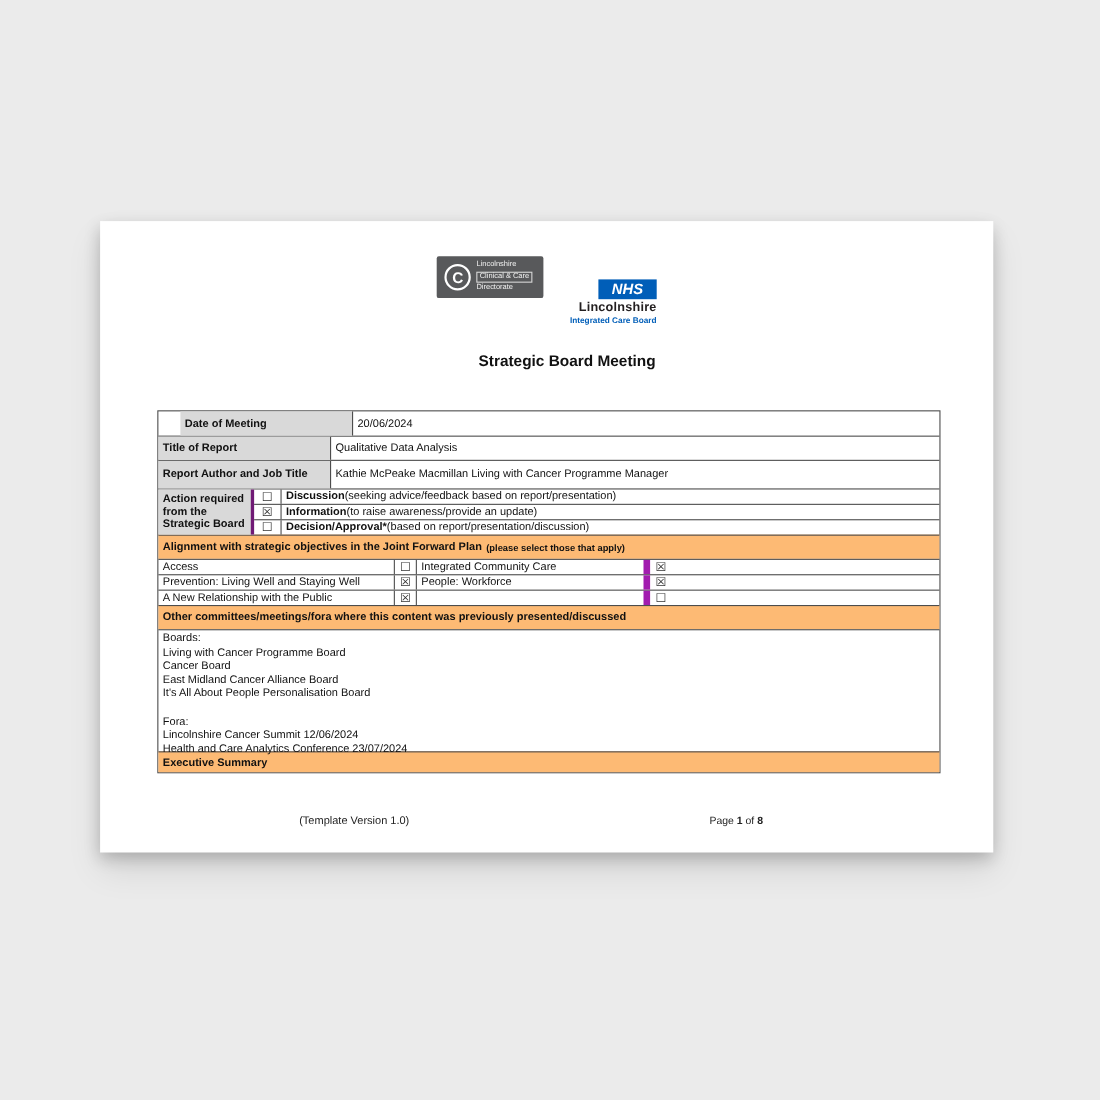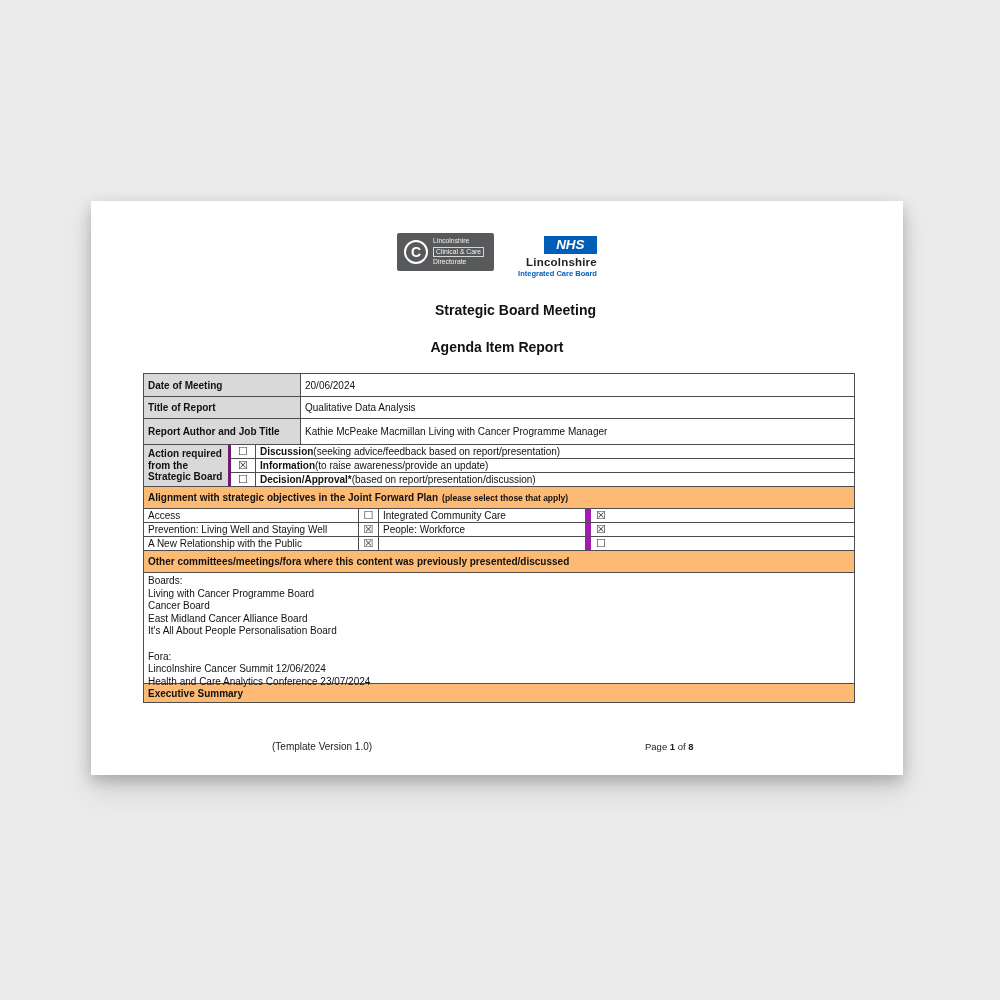--- a/index.html
+++ b/index.html
@@ -8,34 +8,34 @@
   .page{position:absolute;left:91px;top:201px;width:812px;height:574px;background:#ffffff;
         box-shadow:0 6px 14px rgba(0,0,0,.22),0 16px 30px rgba(0,0,0,.10);}
 
   
   .logo-row{display:flex;justify-content:center;align-items:flex-start;gap:24px;padding-top:32px;}
   .lccd-logo{width:97px;height:38px;background:#58595b;border-radius:2px;display:flex;align-items:center;box-sizing:border-box;}
   .lccd-mark{width:20px;height:20px;border:2px solid #fff;border-radius:50%;margin-left:7px;flex:none;
              display:flex;align-items:center;justify-content:center;color:#fff;font-weight:bold;font-size:14px;line-height:1;}
   .lccd-text{margin-left:5px;color:#f2f2f2;font-size:6.8px;line-height:1;display:flex;flex-direction:column;gap:2px;}
   .lccd-text .boxed{border:1px solid #d7d7d7;padding:1px 2px;}
-  .nhs-logo{display:flex;flex-direction:column;align-items:flex-end;margin-top:3px;}
+  .nhs-logo{display:flex;flex-direction:column;align-items:flex-end;margin-top:21px;}
   .nhs-box{width:53px;height:18px;background:#005EB8;color:#fff;display:flex;align-items:center;justify-content:center;
            font-weight:bold;font-style:italic;font-size:13.5px;line-height:1;}
   .nhs-org{font-size:11.5px;font-weight:bold;color:#231f20;margin-top:2px;letter-spacing:.2px;}
   .nhs-sub{font-size:7.5px;font-weight:bold;color:#005EB8;margin-top:1px;}
 
   
   .title1{margin-top:24px;text-align:center;font-weight:bold;font-size:14px;margin-left:37px;}
   .title2{margin-top:21px;text-align:center;font-weight:bold;font-size:14px;}
 
   
   .doc-table{position:absolute;left:52px;top:172px;width:710px;border:1px solid #4d4d4d;font-size:10px;background:#fff;}
   .trow{border-top:1px solid #4d4d4d;display:flex;box-sizing:border-box;}
-  .trow:first-child{border-top:none;}
+  .trow:first-child{border-top:none;margin-left:20px;}
   .cell{padding:0 4px;display:flex;align-items:center;box-sizing:border-box;}
   .lbl{width:157px;background:#d9d9d9;font-weight:bold;border-right:1px solid #4d4d4d;flex:none;}
   .val{flex:1;}
   .r-short{height:22px;}
   .r-author{height:26px;}
   .author-val{flex:1;display:flex;flex-direction:column;justify-content:center;padding:1px 4px;line-height:11.5px;}
 
   .action-row{height:42px;}
   .action-lbl{width:87px;background:#d9d9d9;font-weight:bold;border-right:3px solid #701a75;flex:none;
               display:flex;align-items:center;padding:0 4px;line-height:11.5px;box-sizing:border-box;}
@@ -86,21 +86,20 @@
       <div class="nhs-logo">
         <div class="nhs-box">
           <span>NHS</span>
         </div>
         <div class="nhs-org">Lincolnshire</div>
         <div class="nhs-sub">Integrated Care Board</div>
       </div>
     </div>
 
     <div class="title1">Strategic Board Meeting</div>
-    <div class="title2">Agenda Item Report</div>
 
     <div class="doc-table">
 
       <div class="trow r-short">
         <div class="cell lbl">Date of Meeting</div>
         <div class="cell val">20/06/2024</div>
       </div>
 
       <div class="trow r-short">
         <div class="cell lbl">Title of Report</div>

